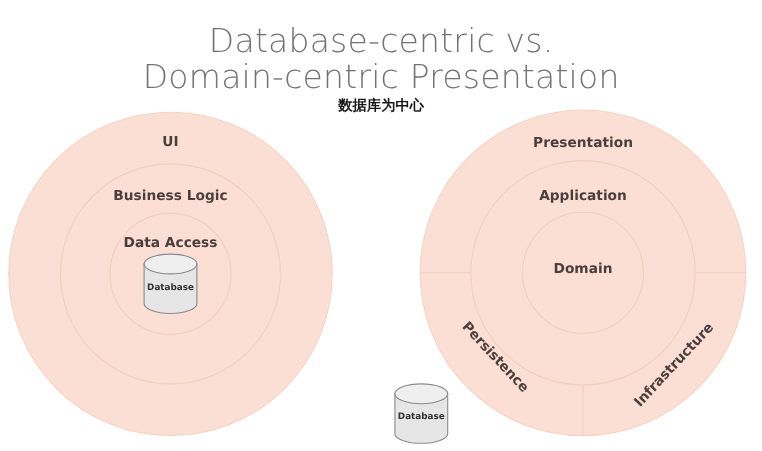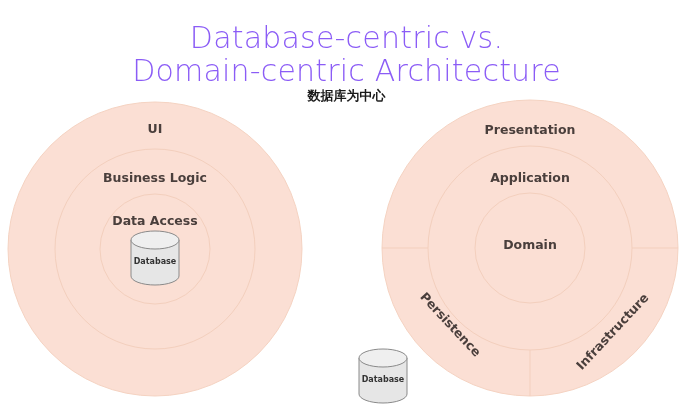--- a/index.html
+++ b/index.html
@@ -33,21 +33,21 @@
   }
   #annot-top { top: 3px; }
   #annot-bottom { top: 87px; }
 
   #title-block {
     position: absolute;
     left: 0;
     width: 693px;
     top: 21px;
     text-align: center;
-    color: #8b5cf6;
+    color: #737373;
     font-family: "DejaVu Sans", sans-serif;
     font-size: 30px;
     font-weight: 300;
     line-height: 33px;
     letter-spacing: 0.2px;
   }
   #title-block .tline { display: block; }
 
   svg#diagram {
     position: absolute;
@@ -82,21 +82,21 @@
   }
 </style>
 </head>
 <body>
 
 <div id="stage">
 
 
   <div id="title-block">
     <span class="tline">Database-centric vs.</span>
-    <span class="tline">Domain-centric Architecture</span>
+    <span class="tline">Domain-centric Presentation</span>
   </div>
 
   <div class="annot-cn" id="annot-bottom">数据库为中心</div>
 
   <svg id="diagram" viewBox="0 0 693 410">
 
     <g>
       <circle cx="155" cy="249" r="147" fill="#fbdfd4" stroke="#f5d3c2" stroke-width="1"></circle>
       <circle cx="155" cy="249" r="100" fill="none" stroke="#f3cfbd" stroke-width="1"></circle>
       <circle cx="155" cy="249" r="55" fill="none" stroke="#f3cfbd" stroke-width="1"></circle>

